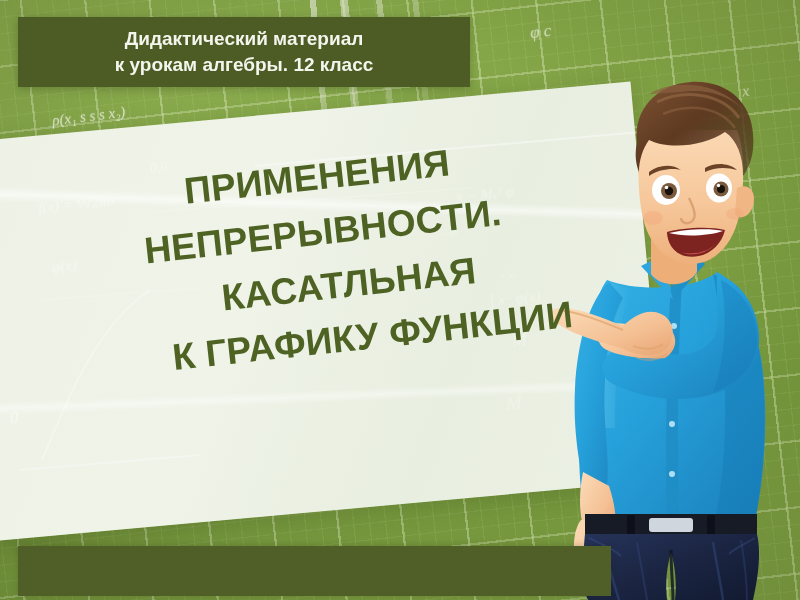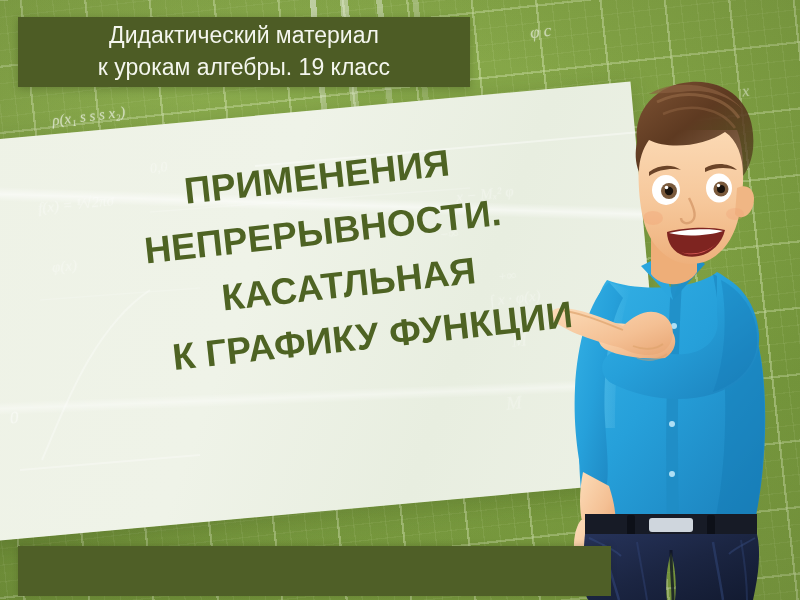--- a/index.html
+++ b/index.html
@@ -132,22 +132,22 @@
     height: 70px;
     background: #4d5c25;
     display: flex;
     flex-direction: column;
     align-items: center;
     justify-content: center;
     box-shadow: 0 2px 8px rgba(25,36,6,.25);
   }
   .banner-line {
     color: #f4f6ee;
-    font-size: 23px;
-    font-weight: normal;
+    font-size: 19px;
+    font-weight: bold;
     line-height: 1.38;
     white-space: nowrap;
   }
 
   
   .bottom-bar {
     position: absolute;
     left: 18px;
     top: 546px;
     width: 593px;
@@ -369,18 +369,18 @@
 
   <div class="headline">
     <div class="l1">ПРИМЕНЕНИЯ</div>
     <div class="l2">НЕПРЕРЫВНОСТИ.</div>
     <div class="l3">КАСАТЛЬНАЯ</div>
     <div class="l4">К ГРАФИКУ ФУНКЦИИ</div>
   </div>
 
   <div class="banner">
     <div class="banner-line">Дидактический материал</div>
-    <div class="banner-line">к урокам алгебры. 19 класс</div>
+    <div class="banner-line">к урокам алгебры. 12 класс</div>
   </div>
 
   <div class="bottom-bar"></div>
 
 </div>
 
 </body></html>

